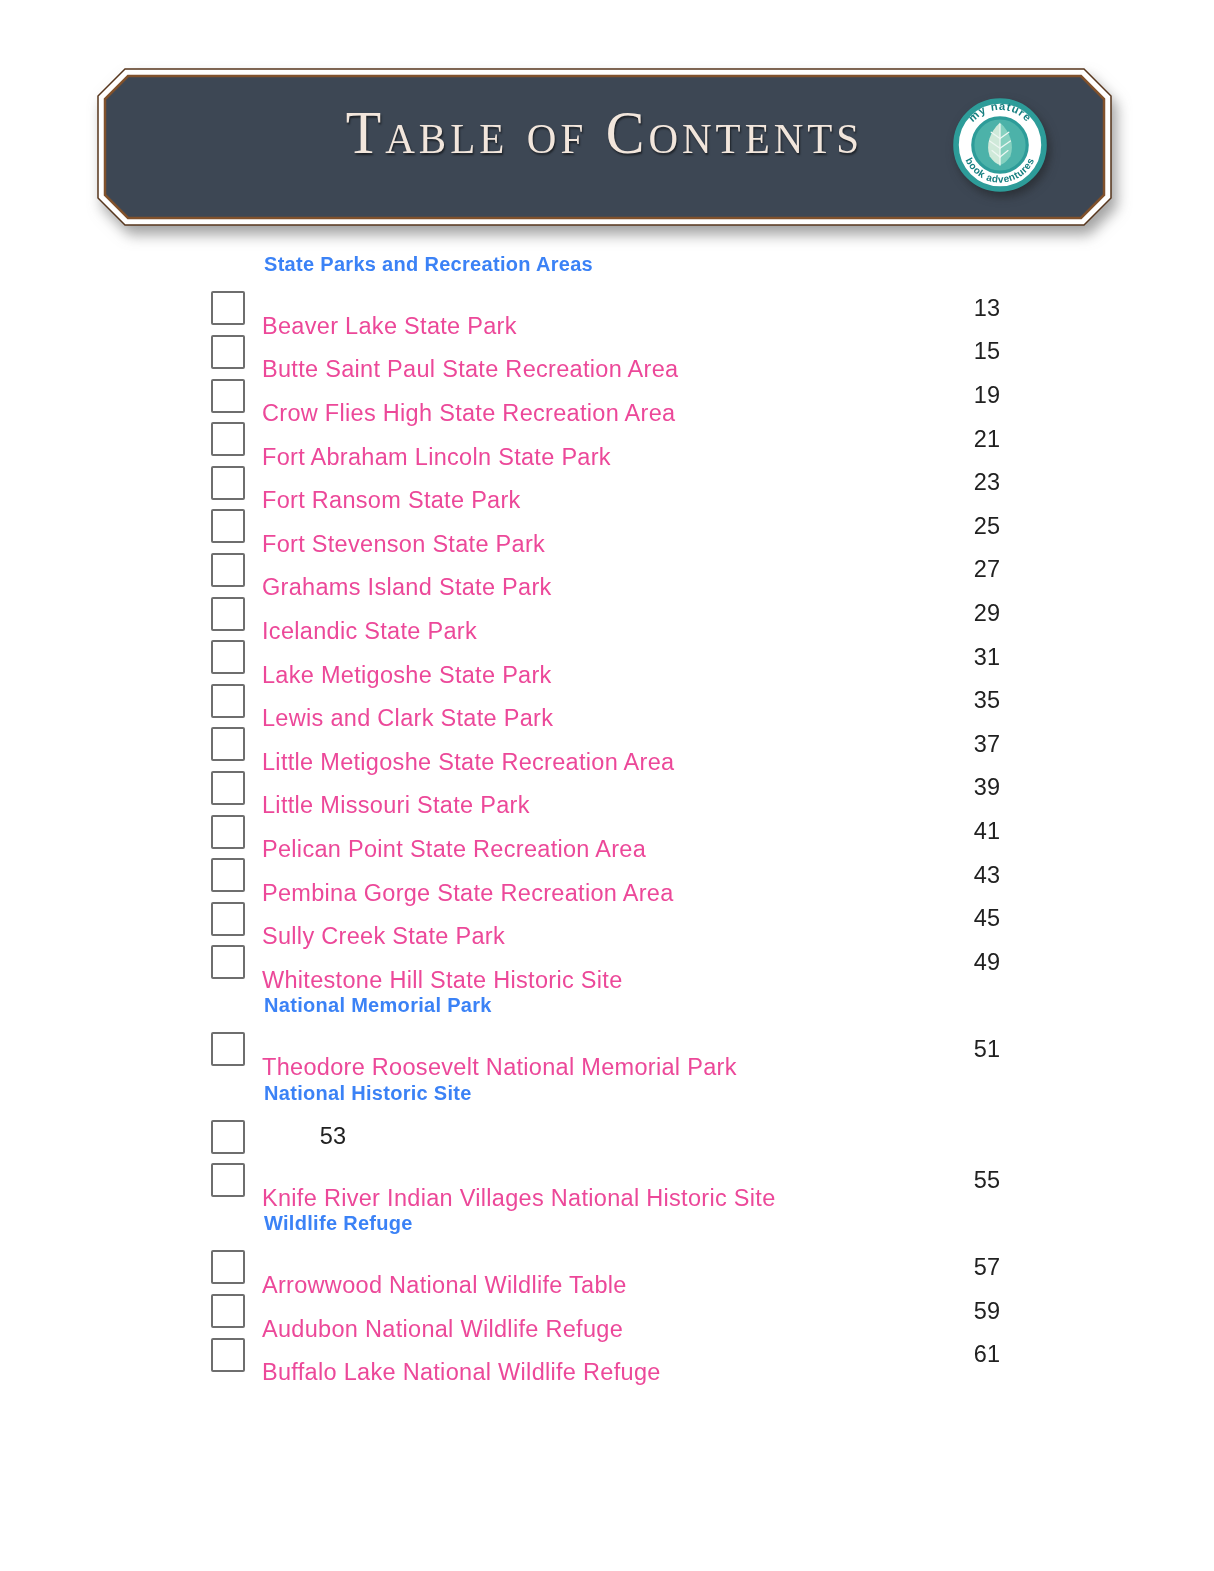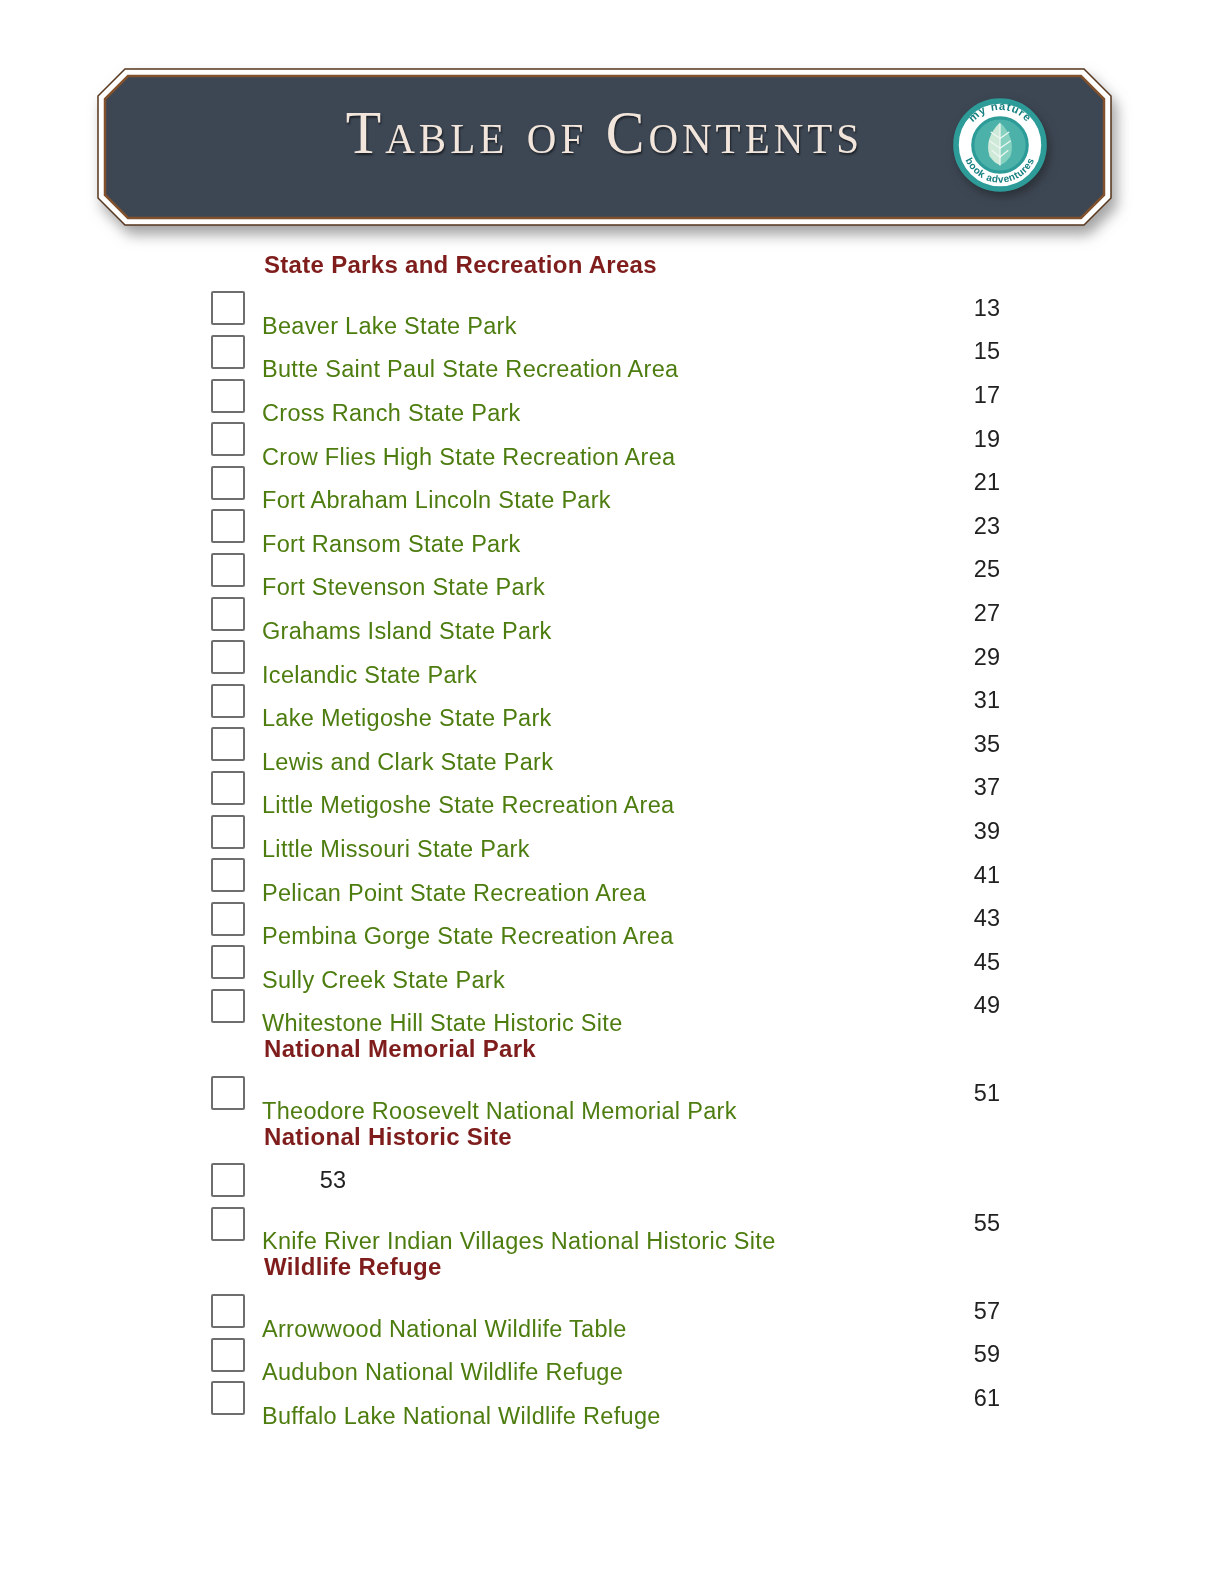--- a/index.html
+++ b/index.html
@@ -34,30 +34,30 @@
   }
   .row {
     height:43.6px; display:flex; align-items:center;
   }
   .cb {
     width:34px; height:34px; flex:0 0 34px;
     background:#ffffff; border:2px solid #6e6e6e; border-radius:2px;
     margin-right:17px; cursor:pointer;
   }
   .entry-title {
-    flex:1 1 auto; font-size:23.5px; color:#4d7c0f; letter-spacing:0.3px;
+    flex:1 1 auto; font-size:23.5px; color:#ec4899; letter-spacing:0.3px;
     white-space:nowrap;
     margin-top:36px;
   }
   .entry-page {
     flex:0 0 84px; text-align:right; font-size:23.5px; color:#212121;
   }
   .header-row { padding-left:53px; }
   .header-text {
-    font-size:24px; font-weight:700; color:#7f1d1d; letter-spacing:0.3px;
+    font-size:20px; font-weight:700; color:#3b82f6; letter-spacing:0.3px;
   }
 </style>
 </head>
 <body>
 
 <div class="page">
 
   <div class="banner-wrap">
     <svg class="banner-svg" width="1015" height="158" viewBox="0 0 1015 158">
       <polygon points="28,1 987,1 1014,28 1014,130 987,157 28,157 1,130 1,28" fill="#ffffff" stroke="#57361d" stroke-width="1.5"></polygon>
@@ -103,25 +103,20 @@
         <span class="entry-title">Beaver Lake State Park</span>
         <span class="entry-page">13</span>
       </div>
       <div class="row">
         <span class="cb"></span>
         <span class="entry-title">Butte Saint Paul State Recreation Area</span>
         <span class="entry-page">15</span>
       </div>
       <div class="row">
         <span class="cb"></span>
-        <span class="entry-title">Cross Ranch State Park</span>
-        <span class="entry-page">17</span>
-      </div>
-      <div class="row">
-        <span class="cb"></span>
         <span class="entry-title">Crow Flies High State Recreation Area</span>
         <span class="entry-page">19</span>
       </div>
       <div class="row">
         <span class="cb"></span>
         <span class="entry-title">Fort Abraham Lincoln State Park</span>
         <span class="entry-page">21</span>
       </div>
       <div class="row">
         <span class="cb"></span>

